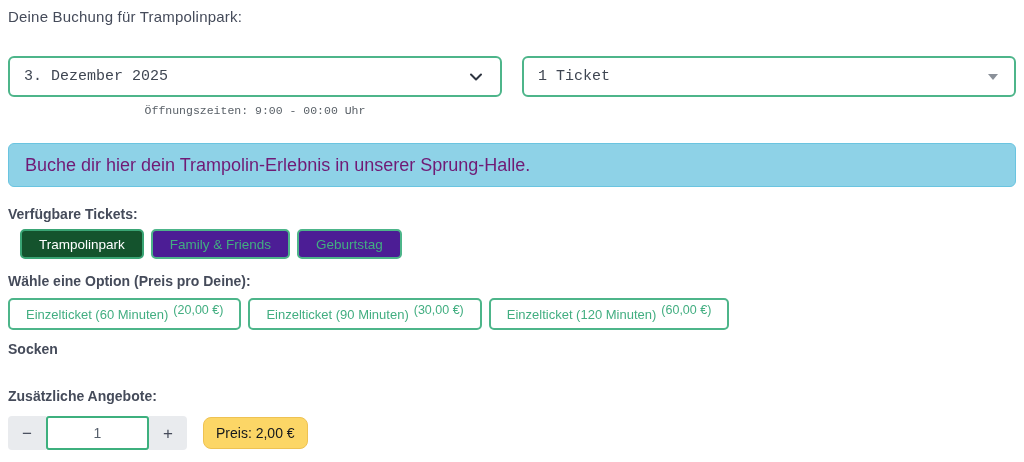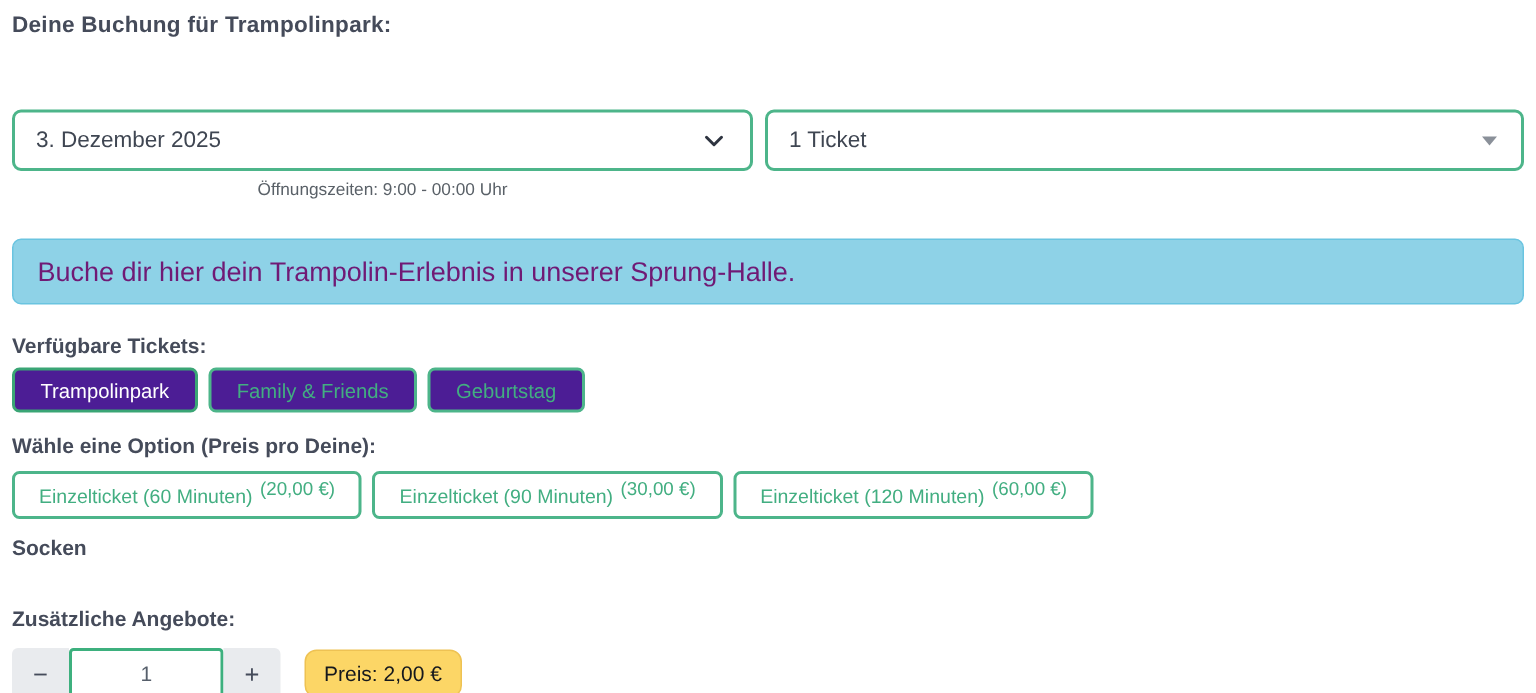--- a/index.html
+++ b/index.html
@@ -6,27 +6,27 @@
   html, body { width: 1024px; height: 462px; background: #ffffff; }
   body {
     font-family: "Liberation Sans", sans-serif;
     color: #454b5a;
     overflow: hidden;
   }
   .page { padding: 8px; width: 1024px; }
 
   .title {
     font-size: 15px;
-    font-weight: bold;
+    font-weight: normal;
     color: #454b5a;
     letter-spacing: 0.2px;
   }
 
   
-  .select-row { display: flex; gap: 8px; margin-top: 48px; }
+  .select-row { display: flex; gap: 20px; margin-top: 31px; font-family: Liberation Mono, monospace; }
   .select-col { width: 494px; flex: 0 0 494px; }
   .select {
     height: 41px;
     border: 2px solid #4db58a;
     border-radius: 6px;
     background: #ffffff;
     display: flex;
     align-items: center;
     justify-content: space-between;
     padding: 0 16px 0 14px;
@@ -83,23 +83,24 @@
     border-radius: 5px;
     background: #4c1d95;
     color: #42ae81;
     font-family: "Liberation Sans", sans-serif;
     font-size: 13.5px;
     cursor: pointer;
     display: inline-flex;
     align-items: center;
   }
   .pill--active {
-    background: #4c1d95;
+    background: #14532d;
     border-color: #3aa575;
     color: #ffffff;
+    margin-left: 12px;
   }
 
   
   .option-row { display: flex; gap: 7px; margin-top: 9px; }
   .option-btn {
     height: 32px;
     padding: 0 16px;
     border: 2px solid #4db58a;
     border-radius: 5px;
     background: #ffffff;

